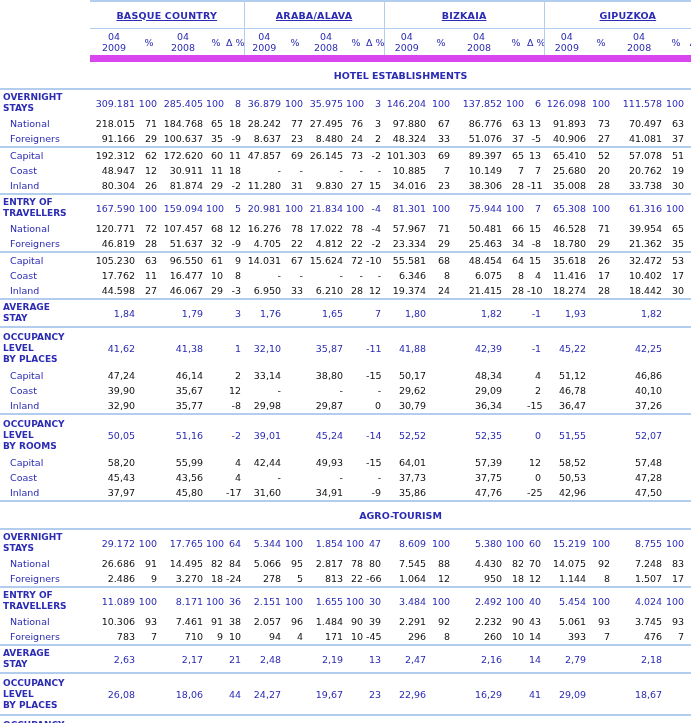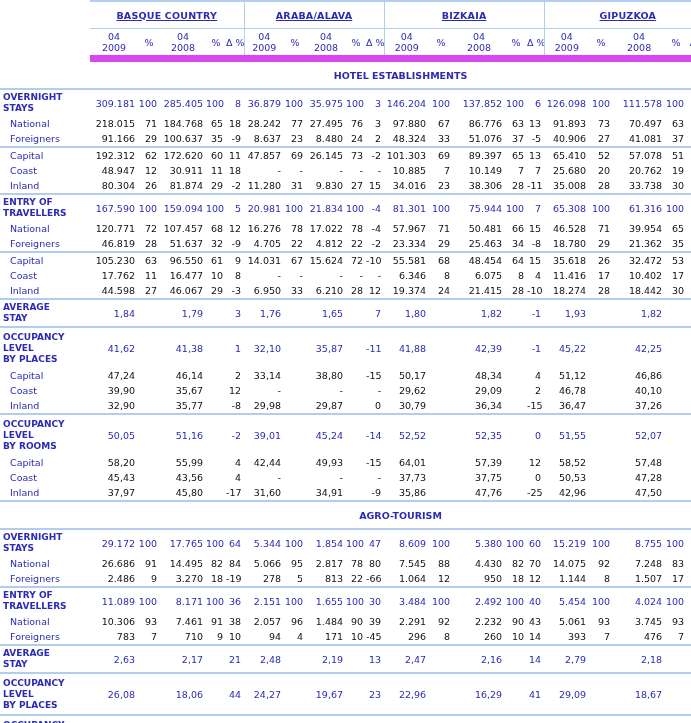--- a/index.html
+++ b/index.html
@@ -630,21 +630,21 @@
         <td>7.248</td>
         <td>83</td>
         <td>94</td>
       </tr>
       <tr class="row">
         <td class="lbl" style="white-space: pre;">Foreigners</td>
         <td>2.486</td>
         <td>9</td>
         <td>3.270</td>
         <td>18</td>
-        <td>-19</td>
+        <td>-24</td>
         <td>278</td>
         <td>5</td>
         <td>813</td>
         <td>22</td>
         <td>-66</td>
         <td>1.064</td>
         <td>12</td>
         <td>950</td>
         <td>18</td>
         <td>12</td>

